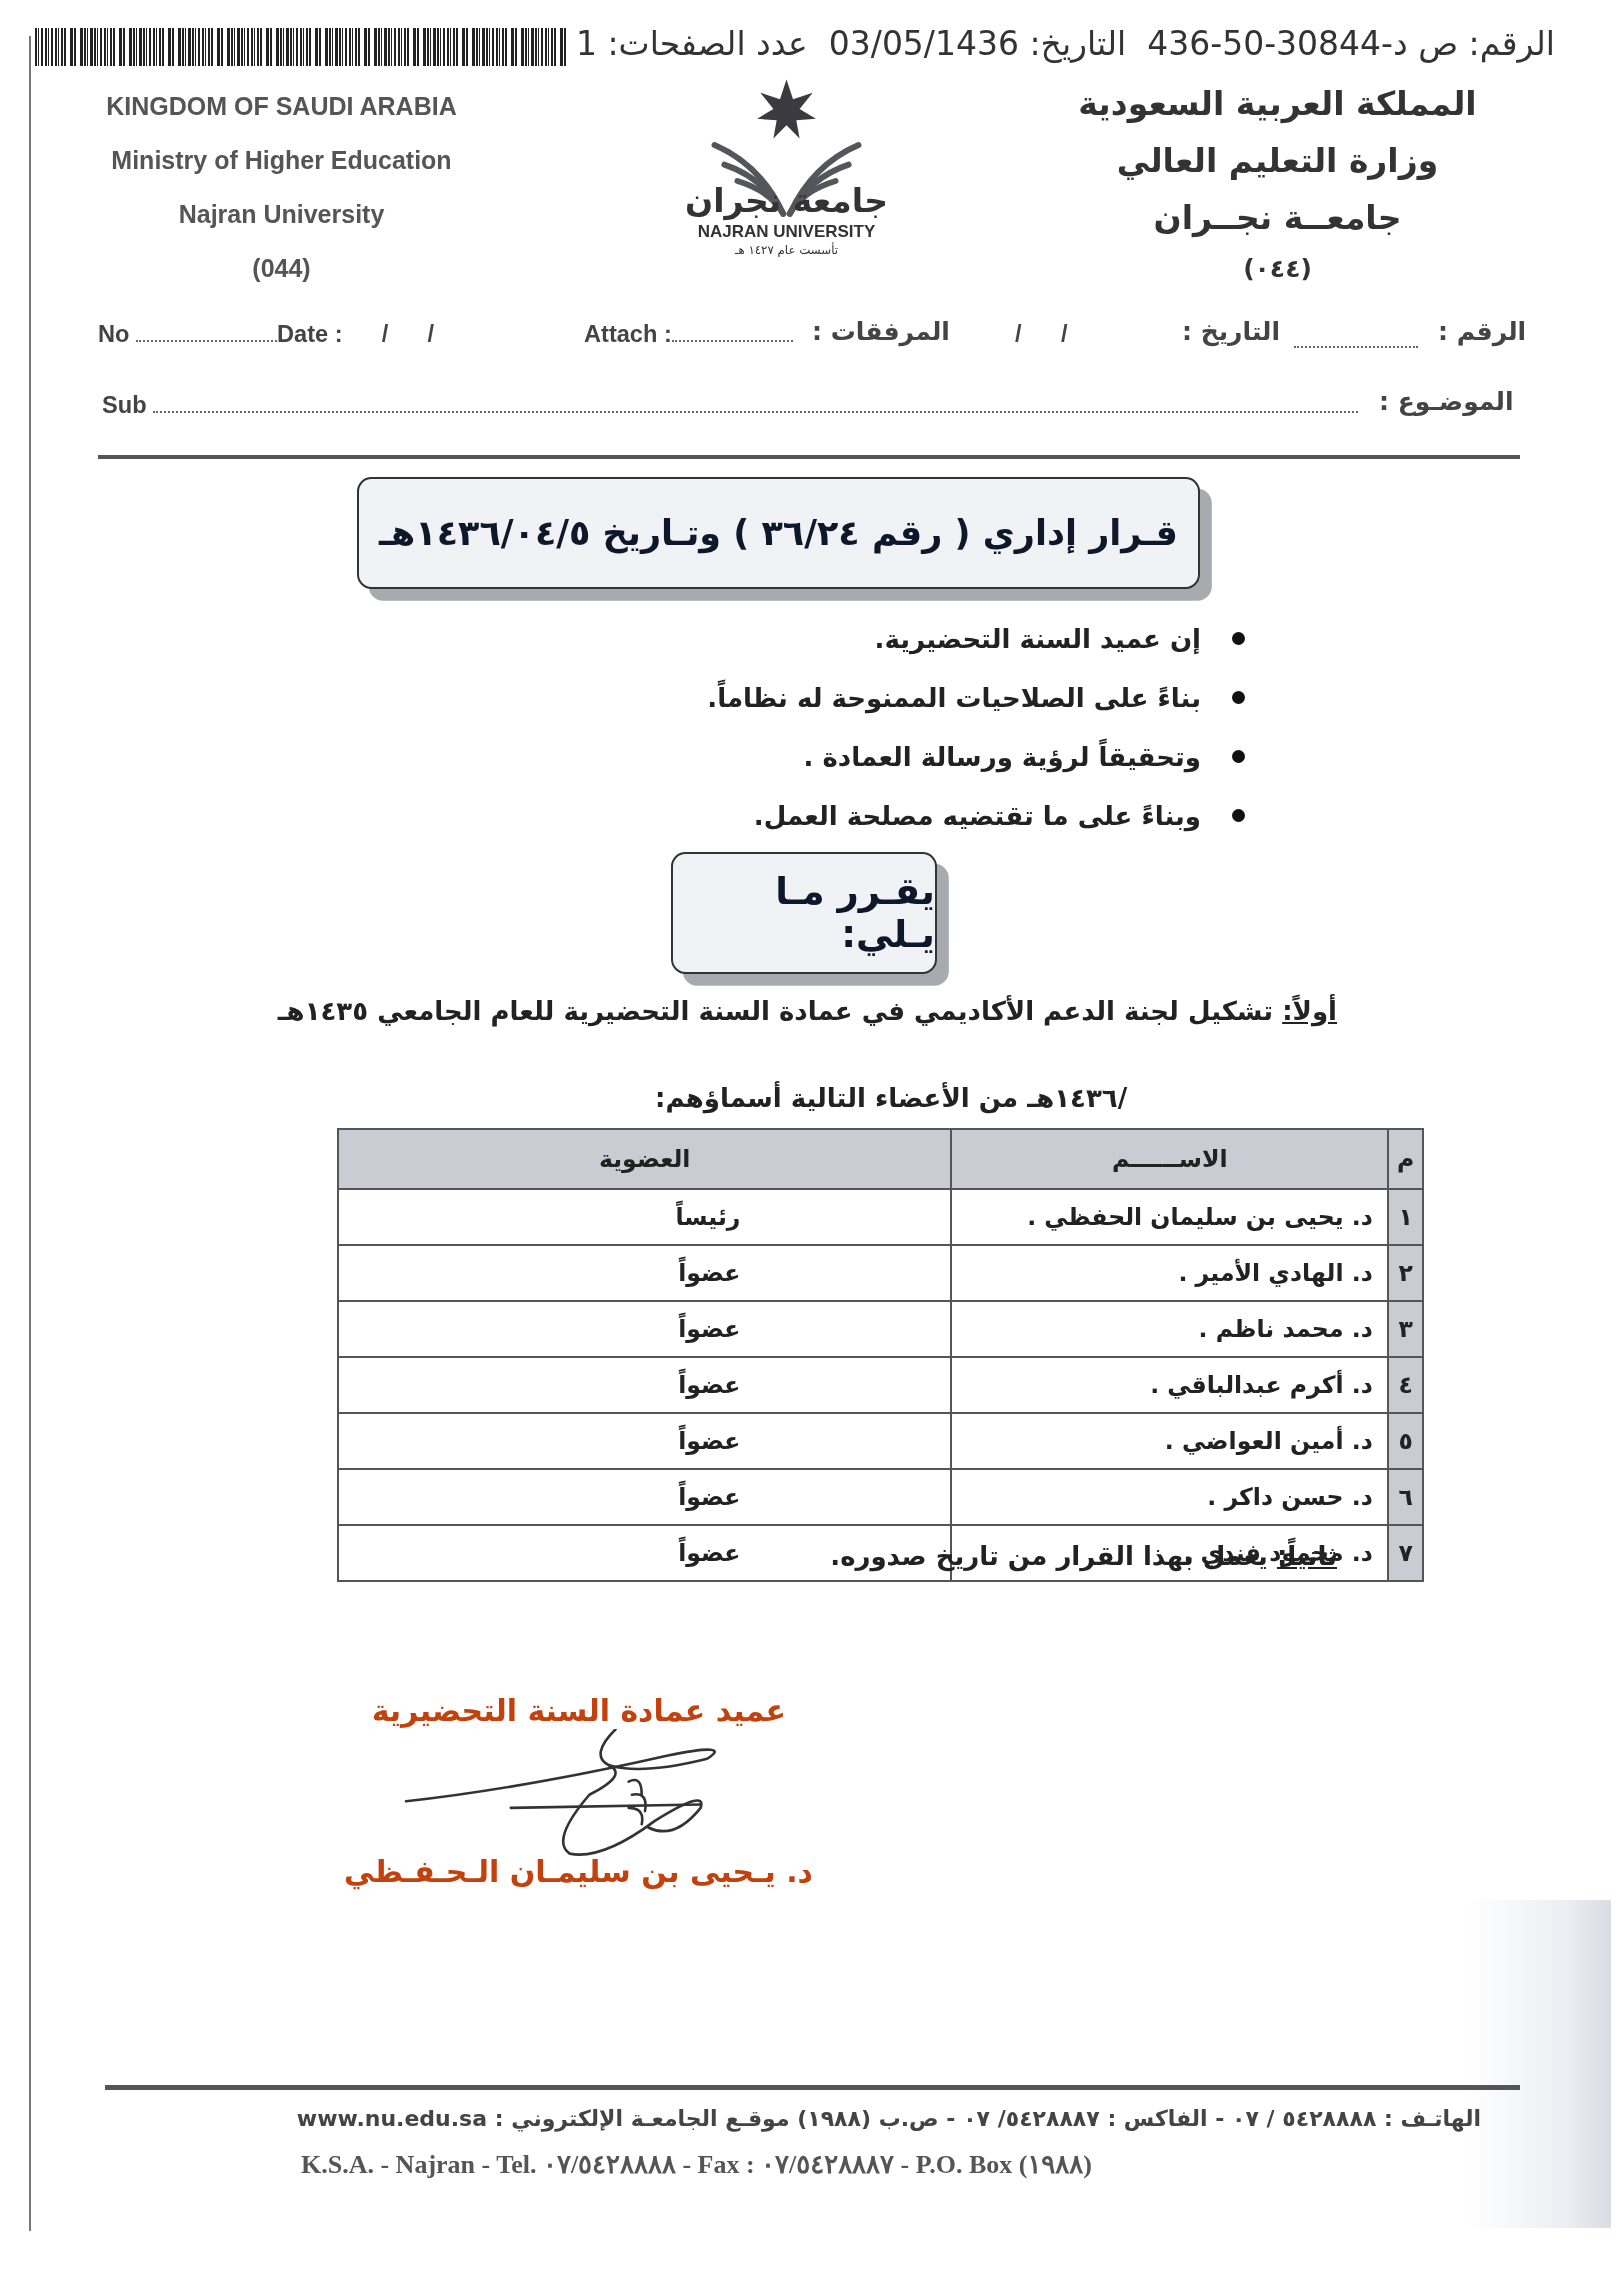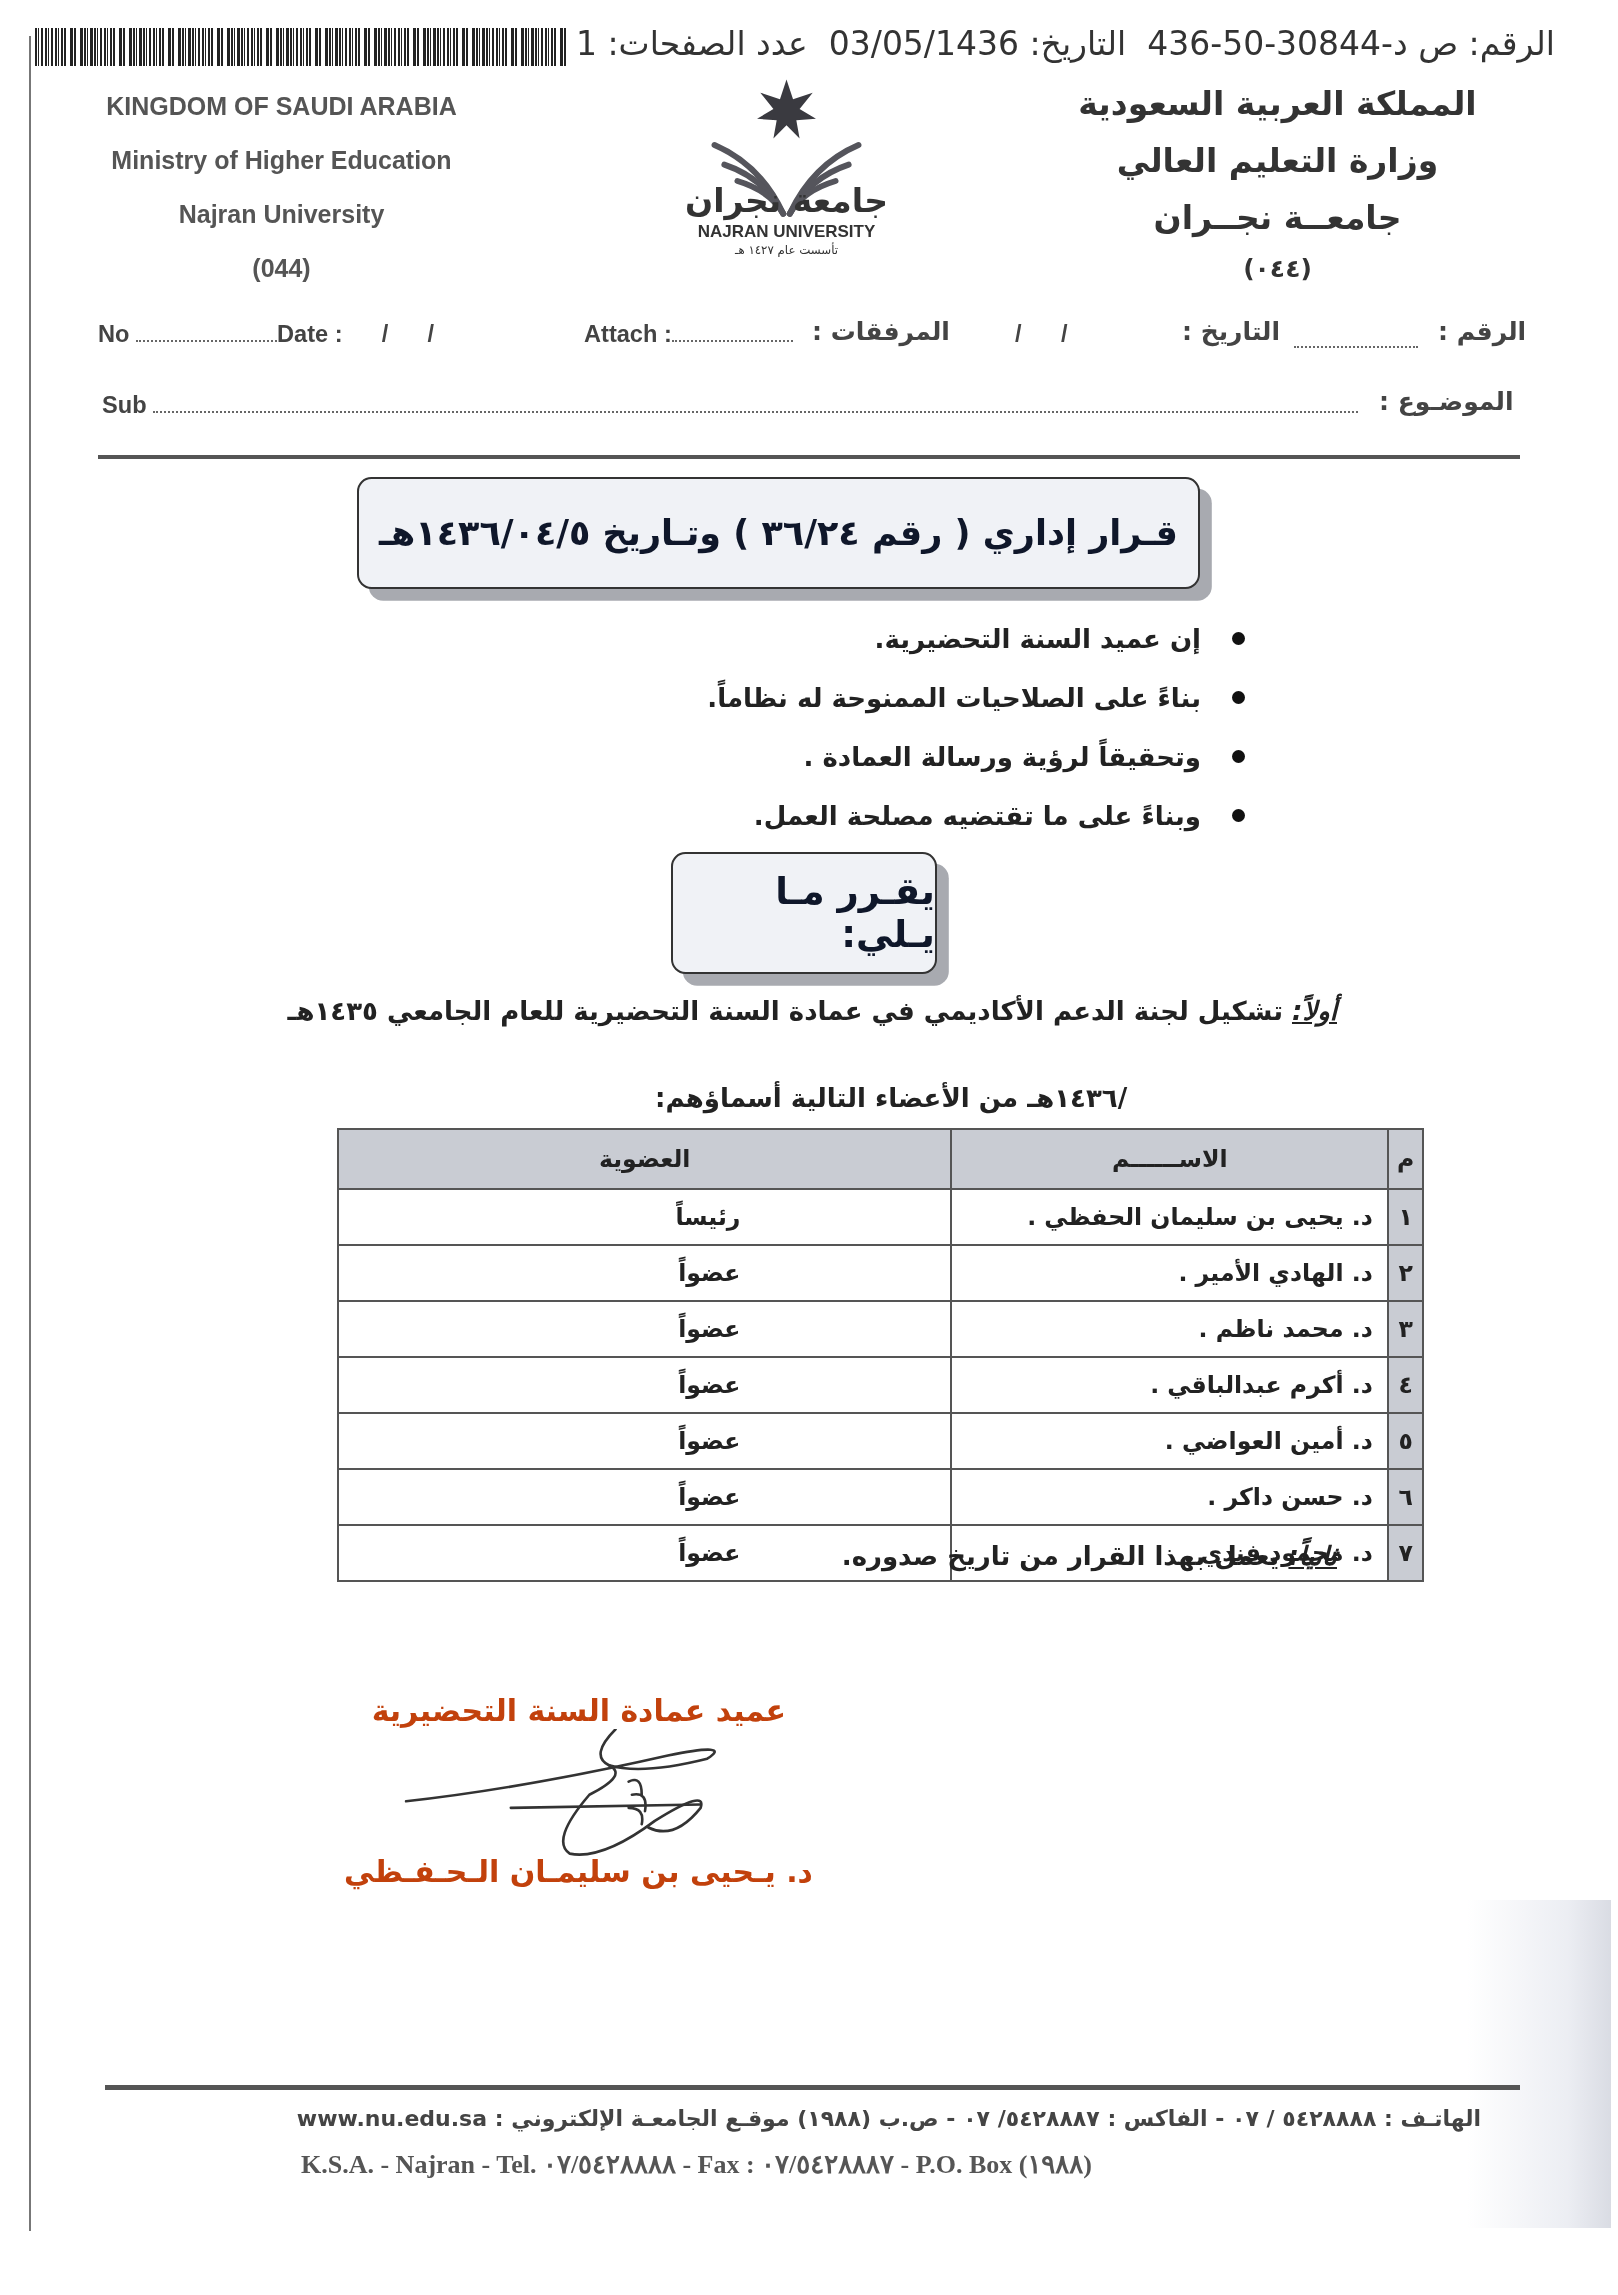--- a/index.html
+++ b/index.html
@@ -26,21 +26,21 @@
 
   .hr-thick { height:3.9px; background:#555; }
 
   .box { background:#f0f2f6; border:2.6px solid #333; border-radius:14.4px; box-shadow:11.8px 11.8px 0 #a8aab0; display:flex; align-items:center; justify-content:center; font-family:"DejaVu Sans", sans-serif; font-weight:bold; color:#0f172a; direction:rtl; }
 
   .bullets { direction:rtl; font-family:"DejaVu Sans", sans-serif; font-weight:bold; color:#222; font-size:26px; }
   .bullet { display:flex; align-items:center; height:59px; }
   .bullet .dot { width:13px; height:13px; border-radius:50%; background:#111; margin-left:31px; }
 
   .para { direction:rtl; font-family:"DejaVu Sans", sans-serif; font-weight:bold; color:#222; font-size:26px; white-space:nowrap; }
-  .u { text-decoration:underline;font-style:italic; }
+  .u { text-decoration:underline; }
 
   table.members { border-collapse:collapse; direction:rtl; font-family:"DejaVu Sans", sans-serif; font-weight:bold; color:#222; }
   table.members td, table.members th { border:2.6px solid #555; height:54px; padding:0 14.4px; font-size:23.6px; }
   table.members th { background:#c9ccd3; height:58px; }
   table.members td.num, table.members th.num { background:#c9ccd3; text-align:center; width:33px; padding:0; }
   table.members .name-col { width:406px; text-align:right; }
   table.members .role-col { width:387px; text-align:center; }
   table.members td.role-col { text-align:right; padding-right:210px; }
 
   .sig-title { direction:rtl; font-family:"DejaVu Sans", sans-serif; font-weight:bold; color:#c2410c; font-size:30px; white-space:nowrap; }

